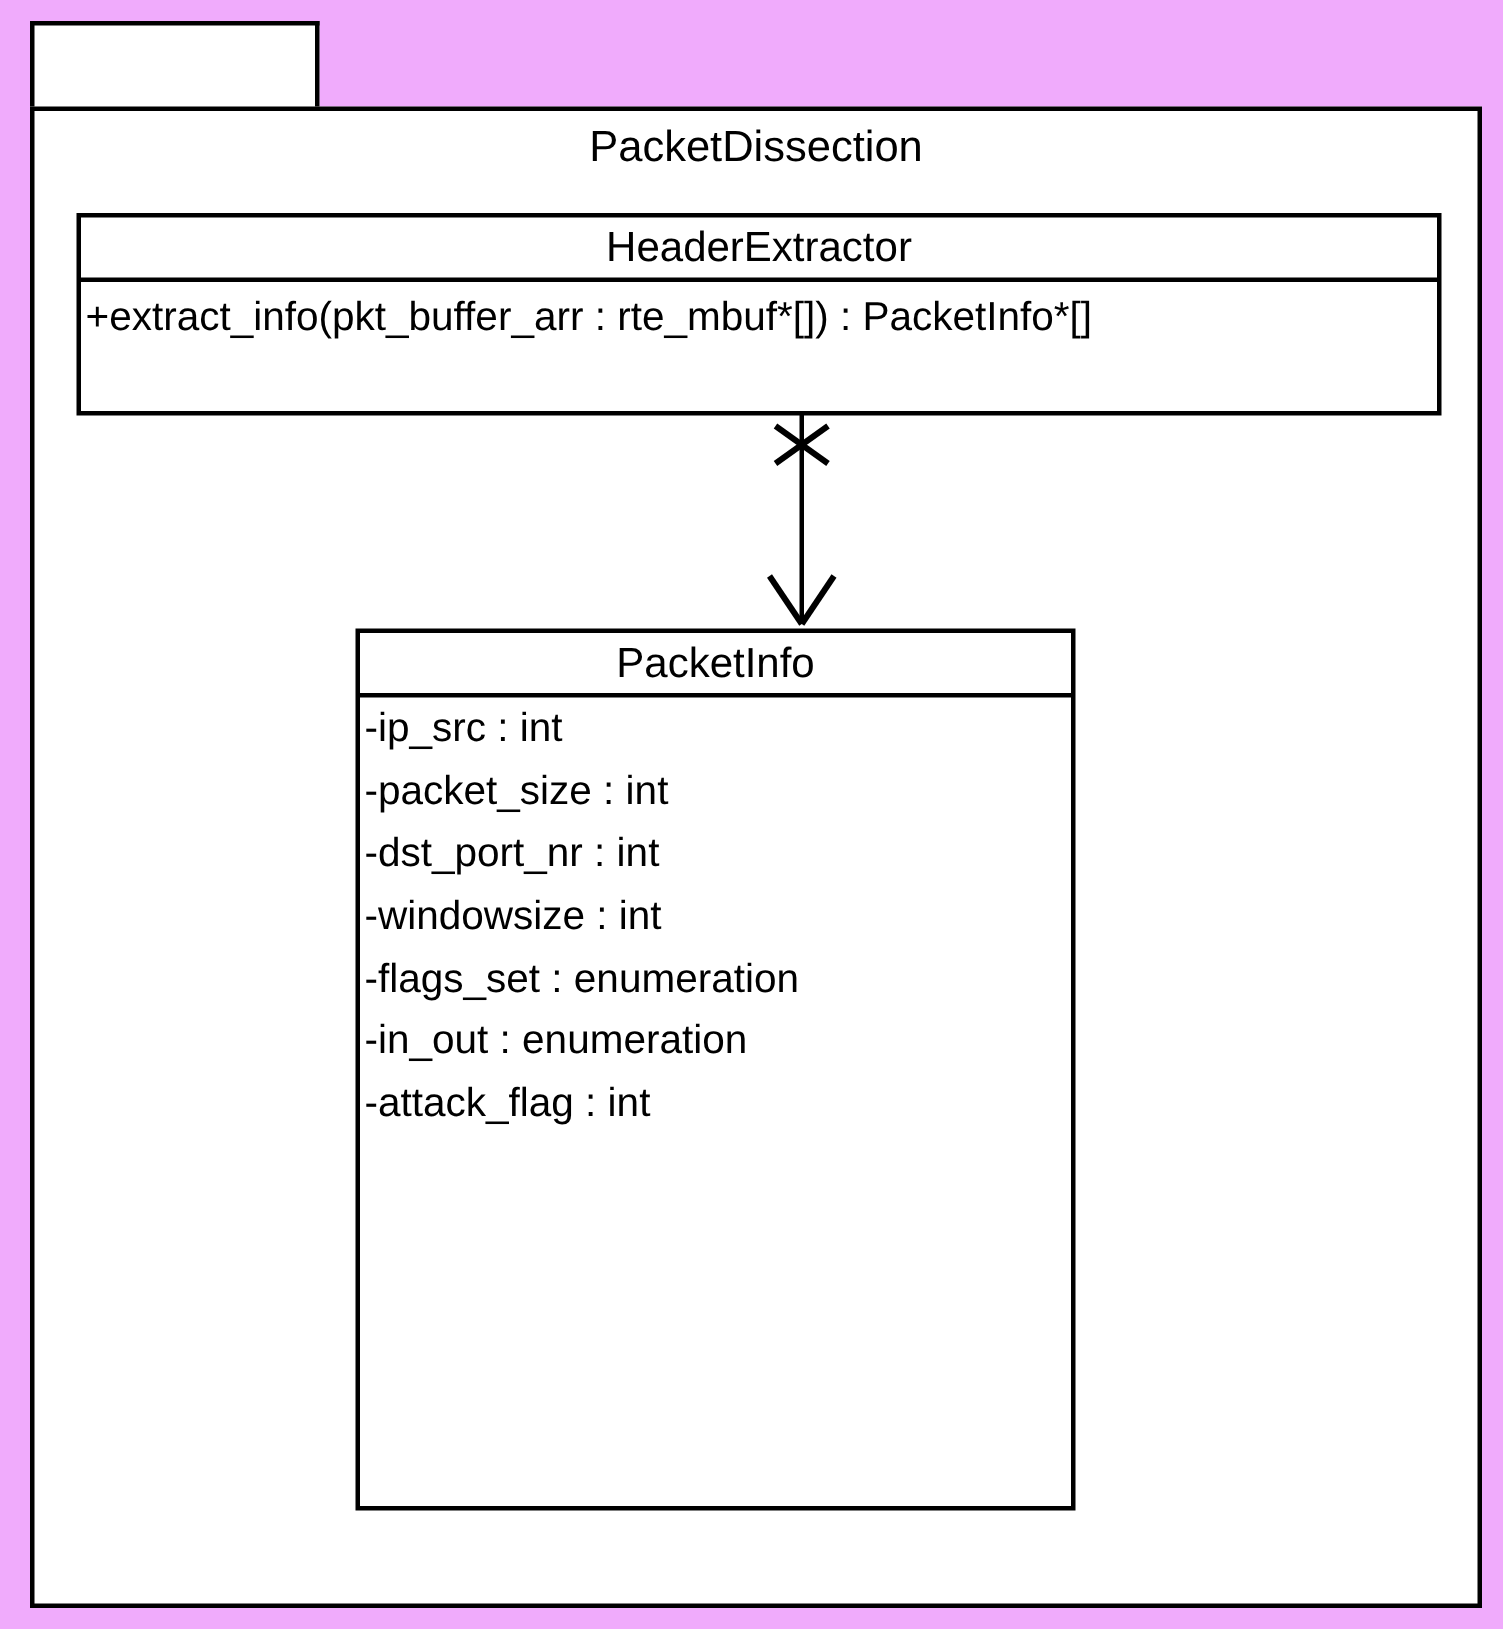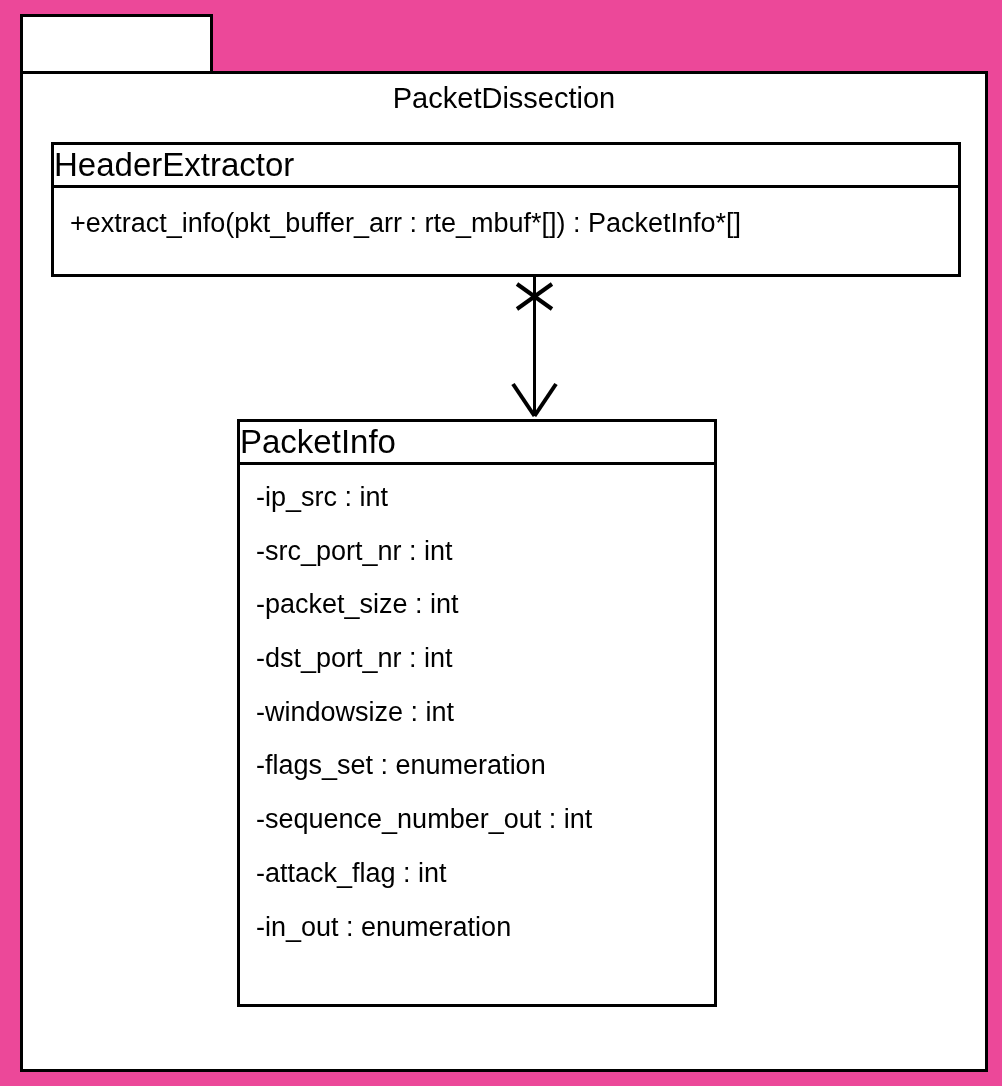--- a/index.html
+++ b/index.html
@@ -8,21 +8,21 @@
     background: #ffffff;
   }
   body {
     font-family: "Liberation Sans", sans-serif;
     color: #000000;
   }
   #canvas {
     position: relative;
     width: 1002px;
     height: 1086px;
-    background: #ec4899;
+    background: #f0abfc;
     overflow: hidden;
   }
 
   
   .pkg-tab {
     position: absolute;
     left: 20px;
     top: 14px;
     width: 193px;
     height: 59px;
@@ -53,39 +53,38 @@
   }
 
   
   .uml-class {
     position: absolute;
     border: 3px solid #000;
     box-sizing: border-box;
     background: #ffffff;
   }
   .uml-name {
-    text-align: left;
-    font-size: 33px;
+    text-align: center;
+    font-size: 28px;
     line-height: 40px;
     height: 40px;
     white-space: nowrap;
     overflow: hidden;
     border-bottom: 3px solid #000;
   }
   .uml-compartment {
     padding: 0;
   }
   .uml-row {
     font-size: 27px;
     line-height: 41.7px;
     height: 41.7px;
-    padding-left: 16px;
+    padding-left: 3px;
     white-space: nowrap;
     overflow: hidden;
-    margin-top: 12px;
   }
 
   
   #header-extractor {
     left: 51px;
     top: 142px;
     width: 910px;
     height: 135px;
   }
   #header-extractor .uml-row {
@@ -140,28 +139,26 @@
     <div class="uml-name">HeaderExtractor</div>
     <div class="uml-compartment">
       <div class="uml-row">+extract_info(pkt_buffer_arr : rte_mbuf*[]) : PacketInfo*[]</div>
     </div>
   </div>
 
   <div class="uml-class" id="packet-info">
     <div class="uml-name">PacketInfo</div>
     <div class="uml-compartment">
       <div class="uml-row">-ip_src : int</div>
-      <div class="uml-row">-src_port_nr : int</div>
       <div class="uml-row">-packet_size : int</div>
       <div class="uml-row">-dst_port_nr : int</div>
       <div class="uml-row">-windowsize : int</div>
       <div class="uml-row">-flags_set : enumeration</div>
-      <div class="uml-row">-sequence_number_out : int</div>
+      <div class="uml-row">-in_out : enumeration</div>
       <div class="uml-row">-attack_flag : int</div>
-      <div class="uml-row">-in_out : enumeration</div>
     </div>
   </div>
 
   <svg class="conn" viewBox="0 0 1002 1086" width="1002" height="1086" xmlns="http://www.w3.org/2000/svg">
 
     <line x1="534.5" y1="276" x2="534.5" y2="416" stroke="#000000" stroke-width="3"></line>
 
     <g>
       <line x1="517" y1="284" x2="552" y2="309" stroke="#000000" stroke-width="4"></line>
       <line x1="552" y1="284" x2="517" y2="309" stroke="#000000" stroke-width="4"></line>

